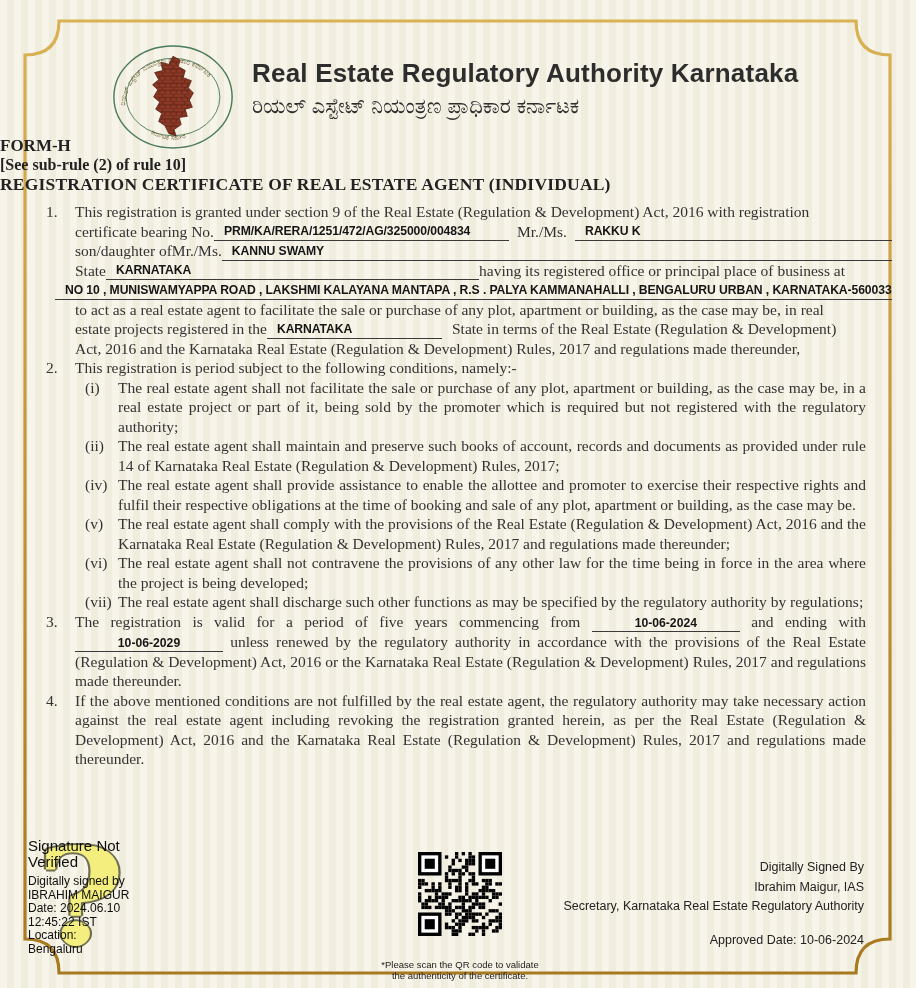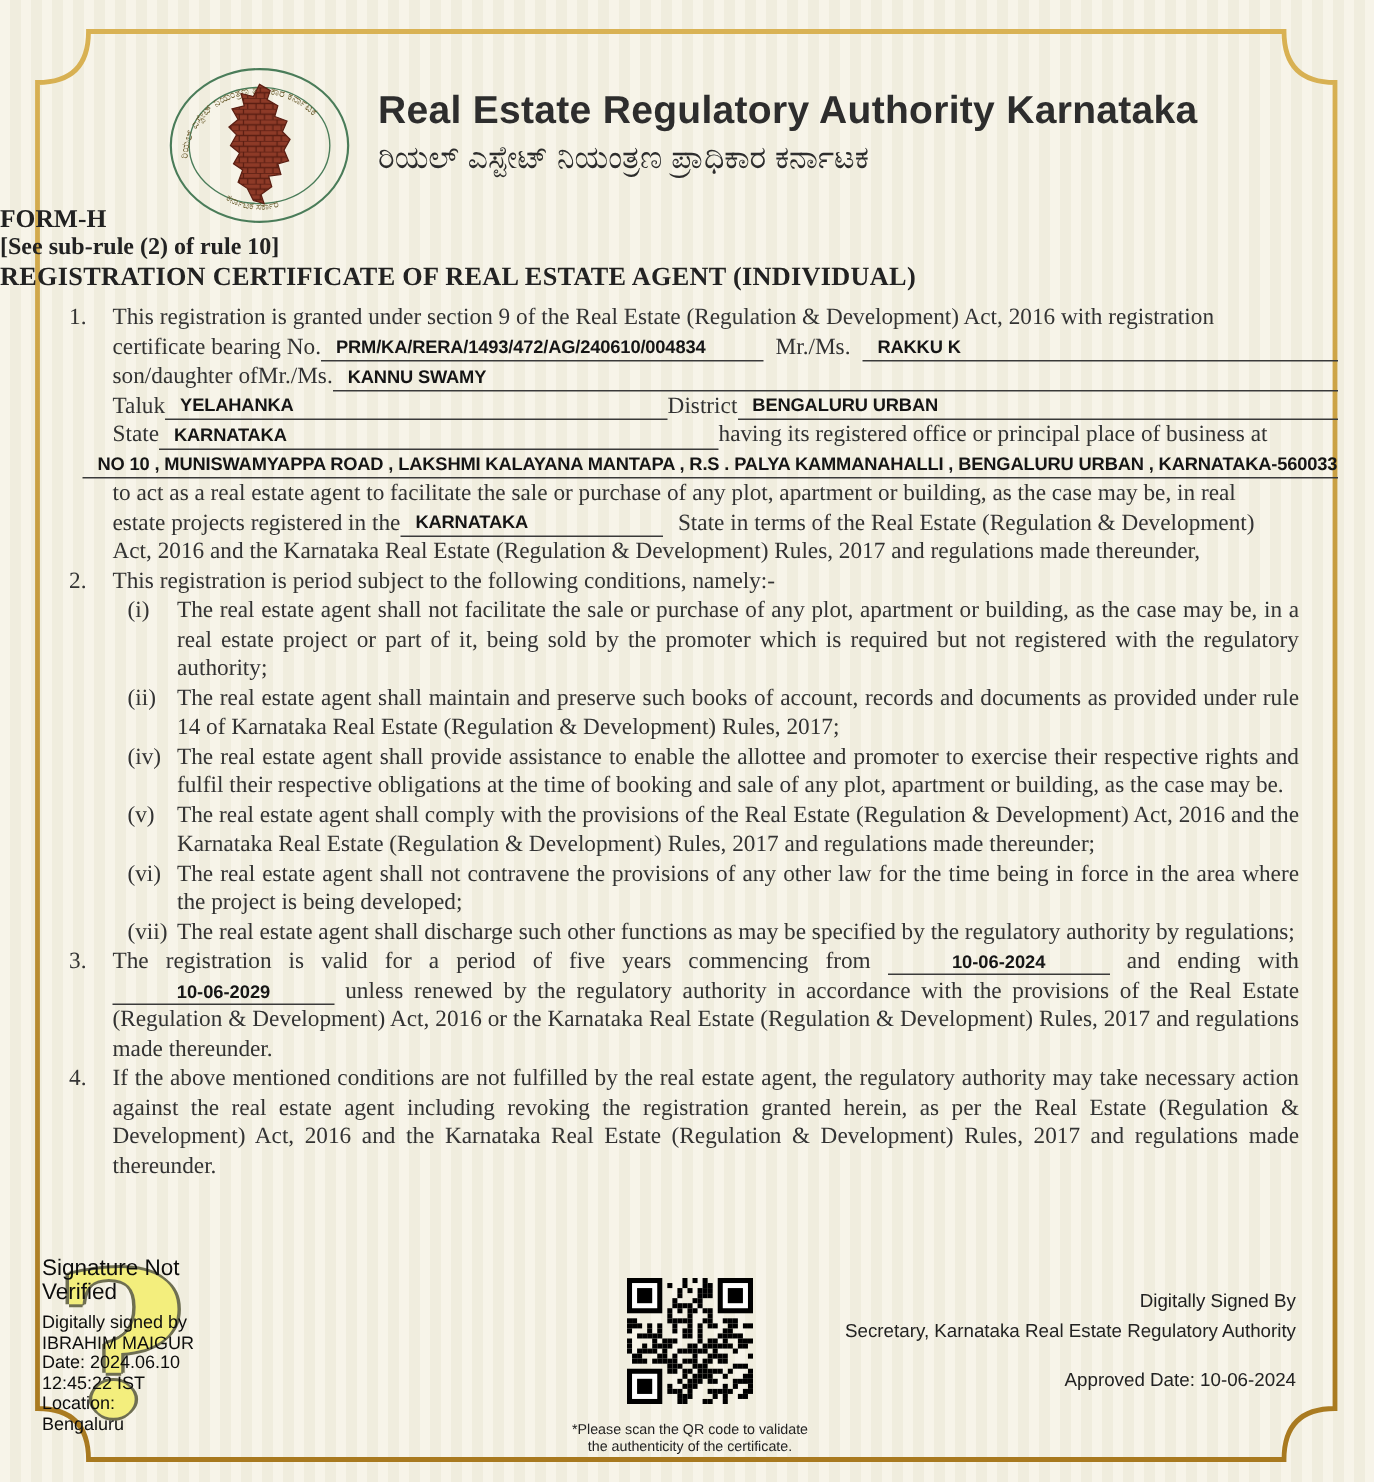--- a/index.html
+++ b/index.html
@@ -57,21 +57,21 @@
            font-family:"DejaVu Serif",serif;font-weight:bold;color:#f3ee7d;
            text-shadow:2px 0 0 #6f6f52,-2px 0 0 #6f6f52,0 2px 0 #6f6f52,0 -2px 0 #6f6f52,
                        1px 1px 0 #6f6f52,-1px -1px 0 #6f6f52;
            transform:scaleX(1.15);z-index:0;}
   .stamp-txt{position:relative;z-index:1;}
   .stamp-big{font-size:15px;line-height:15.5px;}
   .stamp-sm{font-size:12px;line-height:13.5px;margin-top:6px;}
 
   .qr-block{position:absolute;left:405px;top:852px;width:110px;text-align:center;z-index:3;}
   .qr-caption{font-family:"Liberation Sans",sans-serif;font-size:9.5px;line-height:11px;
-              color:#222;margin-top:7px;width:170px;margin-left:-30px;}
+              color:#222;margin-top:19px;width:170px;margin-left:-30px;}
 
   .sign-block{position:absolute;right:52px;top:858px;text-align:right;z-index:3;
               font-family:"Liberation Sans",sans-serif;font-size:12.5px;line-height:19.5px;color:#222;}
   .approved{margin-top:14px;}
 </style>
 </head>
 <body>
 
 <div class="page">
 
@@ -120,33 +120,27 @@
   <div class="main">
 
     <div class="item">
       <div class="inum">1.</div>
       <div style="flex:1">
         <div class="p1row">
             <span class="lbl">This registration is granted under section 9 of the Real Estate (Regulation &amp; Development) Act, 2016 with registration</span>
           </div>
         <div class="p1row">
           <span class="lbl">certificate bearing No.</span>
-          <span class="fld w285">PRM/KA/RERA/1493/472/AG/240610/004834</span>
+          <span class="fld w285">PRM/KA/RERA/1251/472/AG/325000/004834</span>
           <span class="lbl" style="padding:0 8px">Mr./Ms.</span>
           <span class="fld grow">RAKKU K</span>
         </div>
         <div class="p1row">
           <span class="lbl">son/daughter ofMr./Ms.</span>
           <span class="fld grow">KANNU SWAMY</span>
-        </div>
-        <div class="p1row">
-          <span class="lbl">Taluk</span>
-          <span class="fld w325">YELAHANKA</span>
-          <span class="lbl">District</span>
-          <span class="fld grow">BENGALURU URBAN</span>
         </div>
         <div class="p1row">
           <span class="lbl">State</span>
           <span class="fld w363">KARNATAKA</span>
           <span class="lbl">having its registered office or principal place of business at</span>
         </div>
         <div class="p1row addr-row">
           <span class="fld grow" style="text-align:right">NO 10 , MUNISWAMYAPPA ROAD , LAKSHMI KALAYANA MANTAPA  , R.S . PALYA KAMMANAHALLI , BENGALURU URBAN , KARNATAKA-560033</span>
         </div>
         <div class="p1row">
@@ -460,17 +454,18 @@
         </g>
       </svg>
     <div class="qr-caption">
       <div>*Please scan the QR code to validate</div>
       <div>the authenticity of the certificate.</div>
     </div>
   </div>
 
   <div class="sign-block">
     <div>Digitally Signed By</div>
+    <div>Ibrahim Maigur, IAS</div>
     <div>Secretary, Karnataka Real Estate Regulatory Authority</div>
     <div class="approved">Approved Date: 10-06-2024</div>
   </div>
 
 </div>
 
 </body></html>

